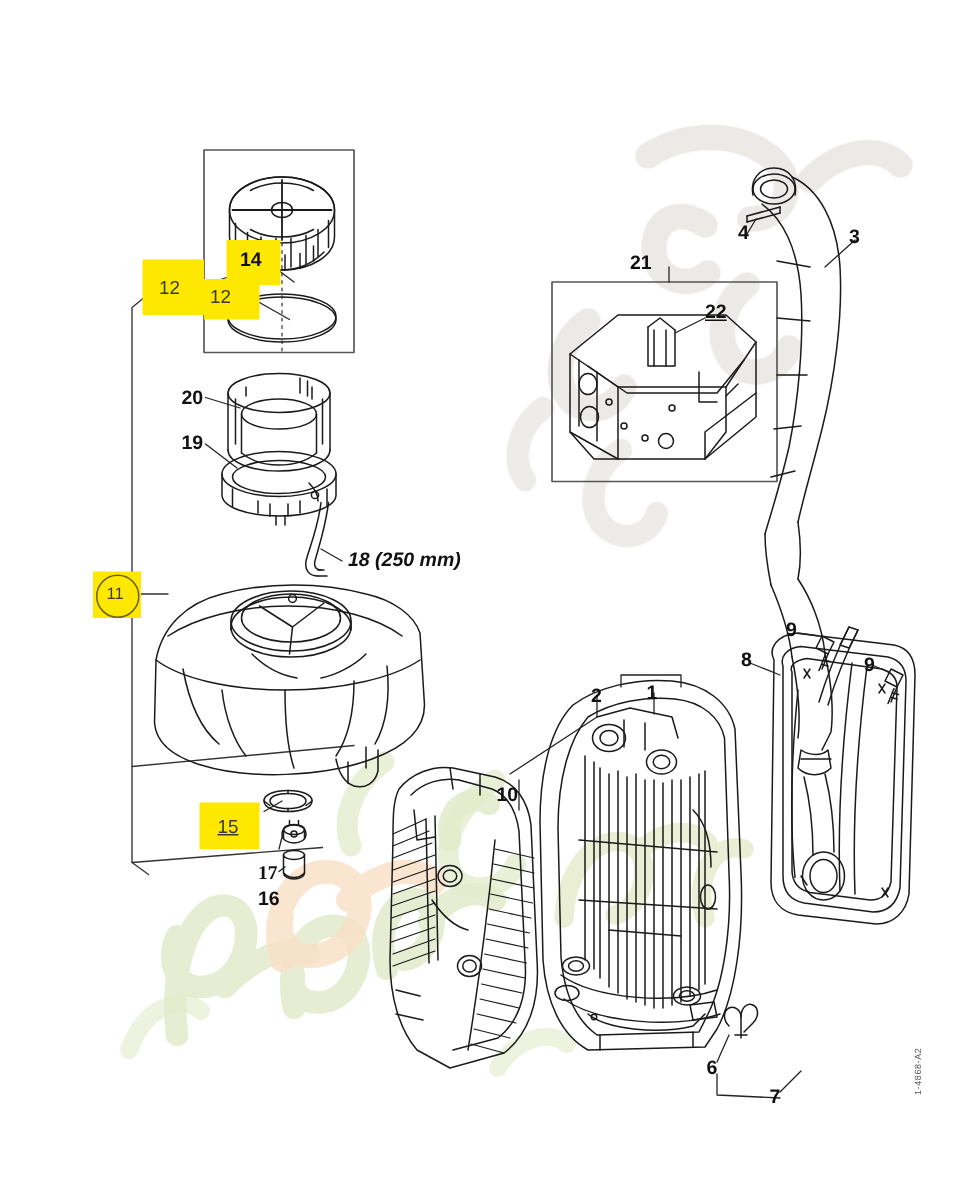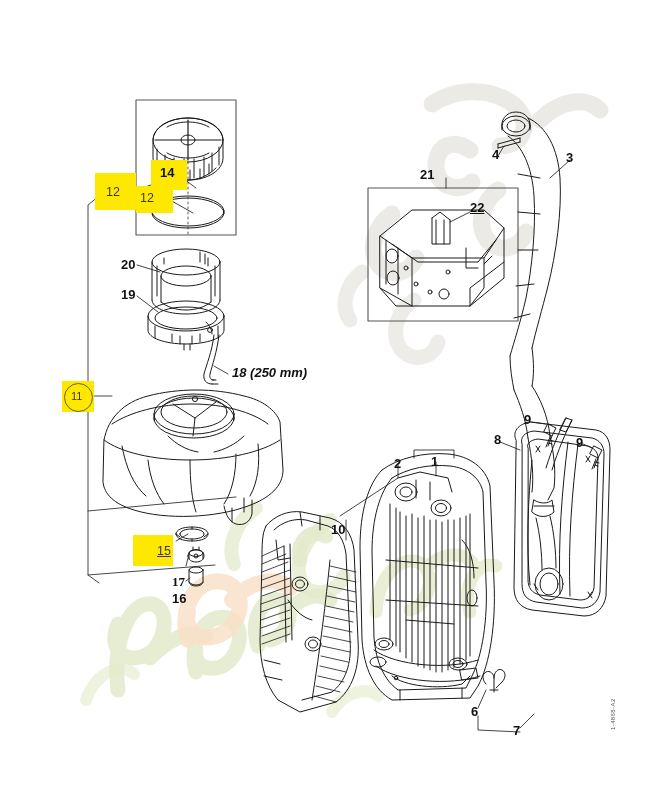--- a/index.html
+++ b/index.html
@@ -401,21 +401,21 @@
   <div class="hl" style="left:95px;top:173px;width:41px;height:37px;"></div>
   <div class="hl" style="left:136px;top:186px;width:37px;height:27px;"></div>
   <div class="hl" style="left:151px;top:160px;width:36px;height:30px;"></div>
   <div class="hl" style="left:133px;top:535px;width:40px;height:31px;"></div>
   <div class="hl" style="left:62px;top:381px;width:32px;height:31px;"></div>
   <div class="circ" style="left:64px;top:383px;width:27px;height:27px;"></div>
 
   <div class="hl-lbl" style="left:106px;top:186px;">12</div>
   <div class="hl-lbl" style="left:140px;top:192px;">12</div>
   <div class="lbl" style="left:160px;top:166px;">14</div>
-  <div class="hl-lbl" style="left:157px;top:545px;text-decoration:underline;">15</div>
+  <div class="hl-lbl" style="left:145px;top:545px;text-decoration:underline;">15</div>
   <div class="hl-lbl" style="left:71px;top:391px;font-size:11px;">11</div>
 
   <div class="lbl" style="left:431px;top:455px;">1</div>
   <div class="lbl" style="left:394px;top:457px;">2</div>
   <div class="lbl" style="left:566px;top:151px;">3</div>
   <div class="lbl" style="left:492px;top:148px;">4</div>
   <div class="lbl" style="left:471px;top:705px;">6</div>
   <div class="lbl" style="left:513px;top:724px;">7</div>
   <div class="lbl" style="left:494px;top:433px;">8</div>
   <div class="lbl" style="left:524px;top:413px;">9</div>

